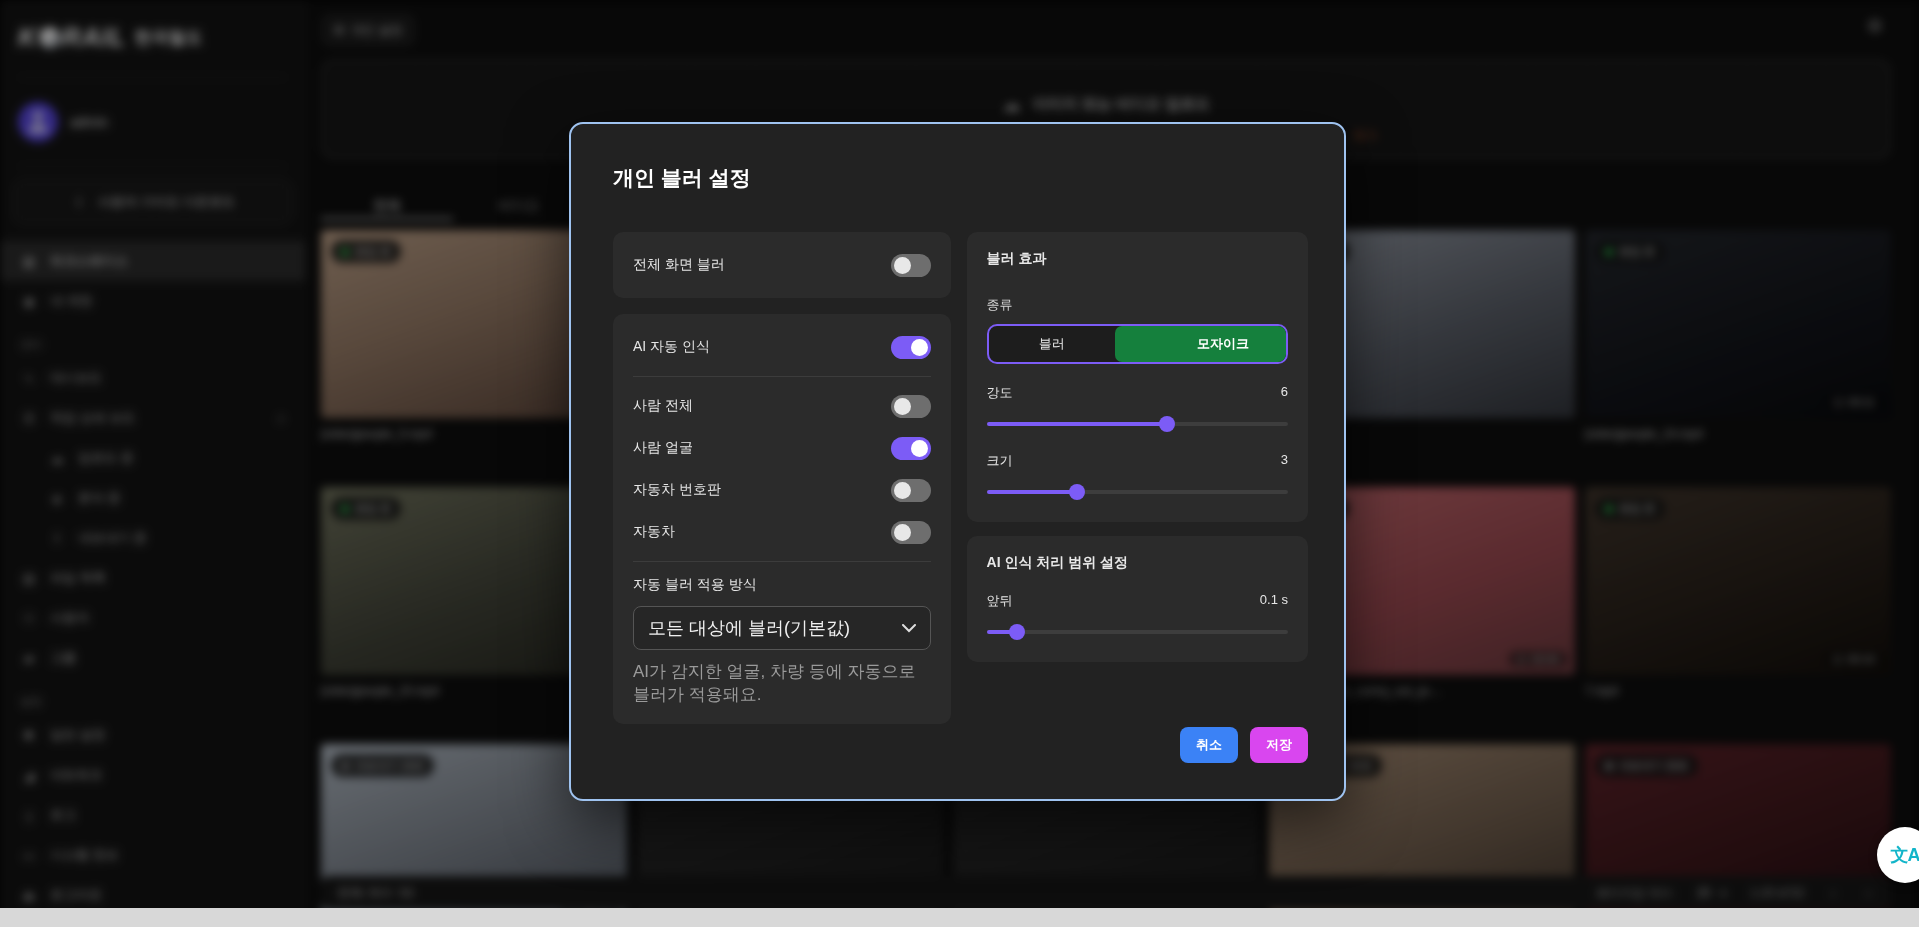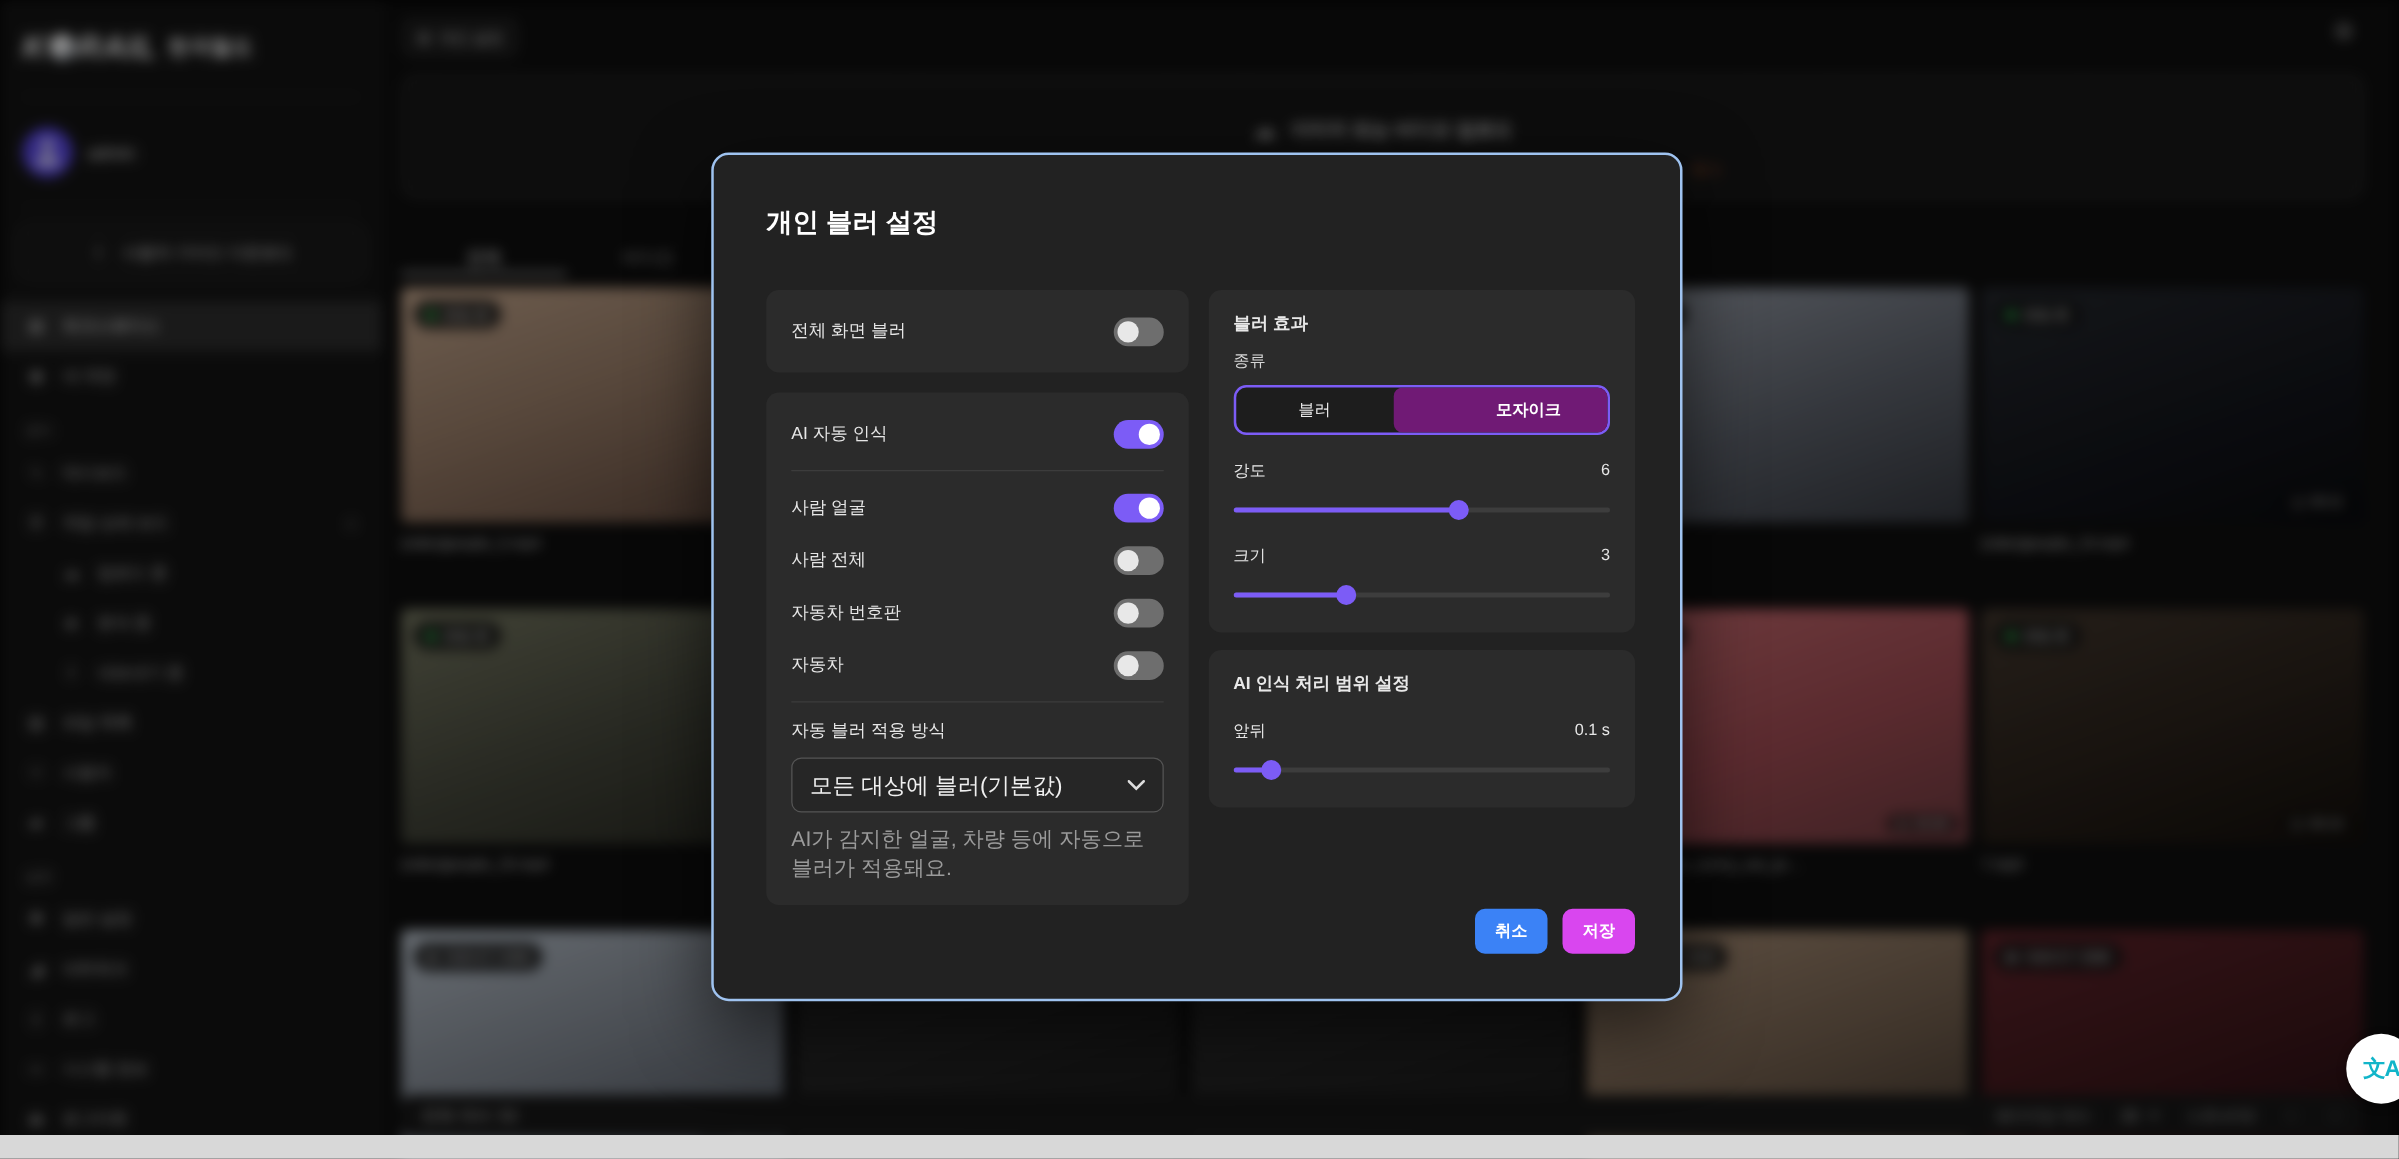--- a/index.html
+++ b/index.html
@@ -94,24 +94,24 @@
   .toggle { width:40px; height:23px; border-radius:12px; background:#6e6e6e; position:relative; flex:0 0 auto; }
   .toggle .knob { position:absolute; left:3px; top:3px; width:17px; height:17px; border-radius:50%; background:#e8e8e8; }
   .toggle.on { background:#7c5cf6; }
   .toggle.on .knob { left:20px; background:#fff; }
   .sec-label { color:#e6e6e6; font-size:14px; margin:4px 0 12px; }
   .select { height:44px; border:1px solid #555; border-radius:8px; display:flex; align-items:center;
     justify-content:space-between; padding:0 14px; color:#f0f0f0; font-size:18px; background:#262626; }
   .select .chev { color:#ddd; }
   .help { color:#9a9a9a; font-size:17px; margin-top:10px; }
   .mcard-title { color:#e8e8e8; font-size:14px; font-weight:bold; }
-  .field-label { color:#d6d6d6; font-size:13px; margin:12px 0 10px; }
+  .field-label { color:#d6d6d6; font-size:13px; margin:28px 0 10px; }
   .segmented { display:flex; border:2px solid #7c5cf6; border-radius:10px; background:#1d1d1d; height:40px; overflow:hidden; }
   .seg { flex:1; display:flex; align-items:center; justify-content:center; color:#eee; font-size:13px; }
-  .seg.selected { background:#701a75; border-radius:7px; color:#fff; font-weight:bold;padding-left:45px; }
+  .seg.selected { background:#15803d; border-radius:7px; color:#fff; font-weight:bold;padding-left:45px; }
   .slider-row { display:flex; justify-content:space-between; color:#e6e6e6; font-size:13px; margin:20px 0 0; }
   .slider { position:relative; height:16px; margin:14px 0 4px; }
   .slider .track { position:absolute; left:0; right:0; top:6px; height:4px; border-radius:2px; background:#3d3d3d; }
   .slider .fill { position:absolute; left:0; top:6px; height:4px; border-radius:2px; background:#7c5cf6; width:50%; }
   .slider .thumb { position:absolute; top:0; width:16px; height:16px; border-radius:50%; background:#7c5cf6; margin-left:-8px; left:50%; }
   .m-footer { position:absolute; right:36px; bottom:36px; display:flex; gap:12px; }
   .btn { height:36px; padding:0 16px; border-radius:8px; font-size:13px; color:#fff; display:flex; align-items:center; font-weight:bold; }
   .btn.gray { background:#3b82f6; }
   .btn.purple { background:#d946ef; }
 
@@ -382,28 +382,28 @@
       </div>
       <div class="mcard">
         <div class="mrow">
           <span>AI 자동 인식</span>
           <div class="toggle on">
               <div class="knob"></div>
             </div>
         </div>
         <div class="mdivider"></div>
         <div class="mrow">
+          <span>사람 전체</span>
+          <div class="toggle">
+              <div class="knob"></div>
+            </div>
+        </div>
+        <div class="mrow">
           <span>사람 얼굴</span>
           <div class="toggle on">
-              <div class="knob"></div>
-            </div>
-        </div>
-        <div class="mrow">
-          <span>사람 전체</span>
-          <div class="toggle">
               <div class="knob"></div>
             </div>
         </div>
         <div class="mrow">
           <span>자동차 번호판</span>
           <div class="toggle">
               <div class="knob"></div>
             </div>
         </div>
         <div class="mrow">

